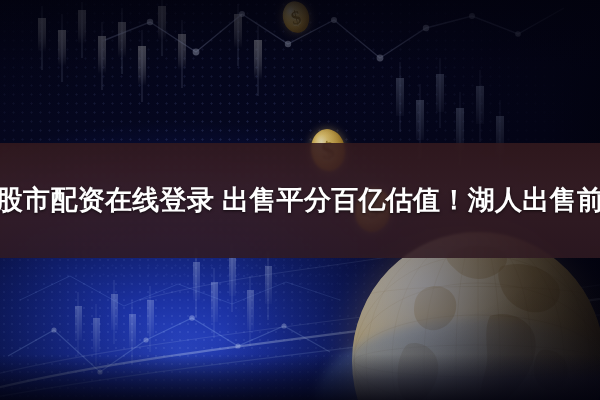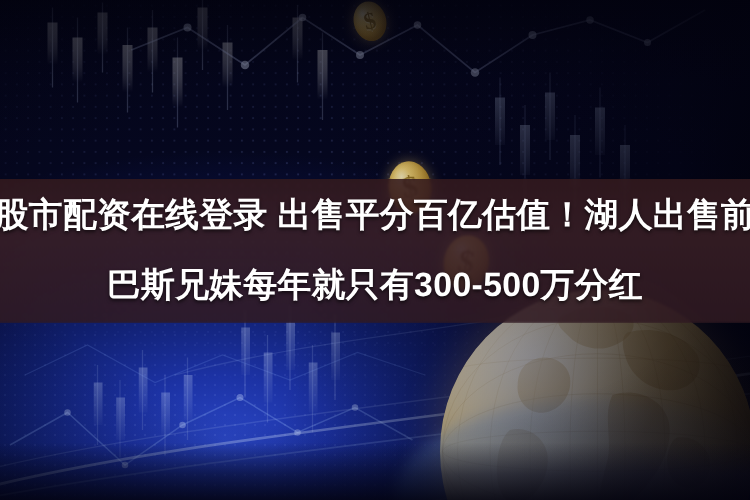--- a/index.html
+++ b/index.html
@@ -374,16 +374,15 @@
   </div>
 
   <div class="bg-layer" id="bg-darkright"></div>
   <div class="bg-layer" id="bg-darktop"></div>
   <div class="bg-layer" id="bg-vignette"></div>
   <div id="bottom-fade"></div>
 
   <div id="overlay-band"></div>
   <div id="headline">
     <div class="hl-line">股市配资在线登录 出售平分百亿估值！湖人出售前</div>
-    <div class="hl-line">巴斯兄妹每年就只有300-500万分红</div>
   </div>
 
 </div>
 
 </body></html>

